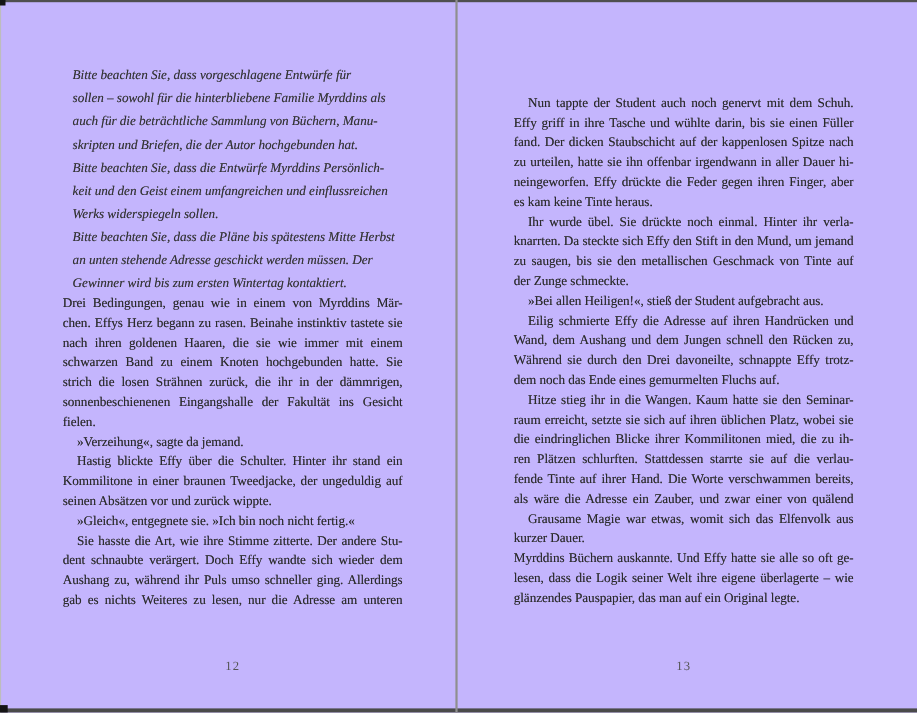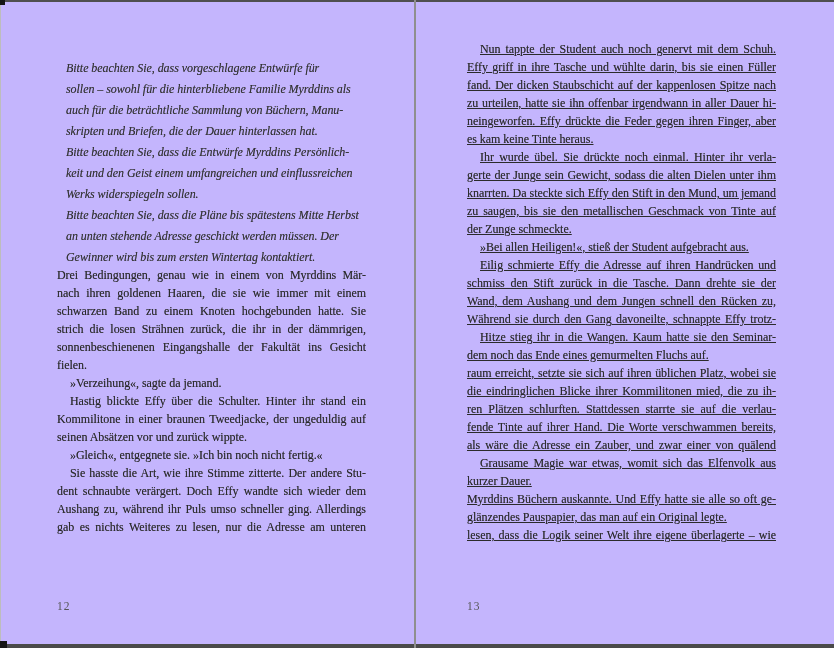--- a/index.html
+++ b/index.html
@@ -38,25 +38,25 @@
   .line.para-end { text-align-last: left; }
   .line.indent { text-indent: 13px; }
 
   .notice { margin-top: 58px; padding-left: 9px; }
   .notice .line {
     height: 21px; line-height: 21px;
     font-style: italic; color: #343434;
     text-align: left; text-align-last: left;
   }
   .body-left { margin-top: -2px; }
-  .body-right { margin-top: 40px; text-decoration: underline; }
+  .body-right { margin-top: 84px; }
 
   .pagenum {
     position: absolute; top: 600px; left: 0;
-    width: 100%; text-align: left;
+    width: 100%; text-align: center;
     font-size: 11.5px; color: #555; letter-spacing: 1px;
   }
 </style>
 </head>
 <body>
 
 <div class="spread">
 
   <div class="frame-top"></div>
   <div class="frame-bottom"></div>
@@ -66,30 +66,31 @@
   <div class="corner tl"></div>
   <div class="corner tr"></div>
   <div class="corner bl"></div>
   <div class="corner br"></div>
 
   <div class="page page-left">
     <div class="notice" id="notice-block">
         <div class="line para-end"><span>Bitte beachten Sie, dass vorgeschlagene Entwürfe für</span></div>
         <div class="line para-end"><span>sollen – sowohl für die hinterbliebene Familie Myrddins als</span></div>
         <div class="line para-end"><span>auch für die beträchtliche Sammlung von Büchern, Manu-</span></div>
-        <div class="line para-end"><span>skripten und Briefen, die der Dauer hinterlassen hat.</span></div>
+        <div class="line para-end"><span>skripten und Briefen, die der Autor hochgebunden hat.</span></div>
         <div class="line para-end"><span>Bitte beachten Sie, dass die Entwürfe Myrddins Persönlich-</span></div>
         <div class="line para-end"><span>keit und den Geist einem umfangreichen und einflussreichen</span></div>
         <div class="line para-end"><span>Werks widerspiegeln sollen.</span></div>
         <div class="line para-end"><span>Bitte beachten Sie, dass die Pläne bis spätestens Mitte Herbst</span></div>
         <div class="line para-end"><span>an unten stehende Adresse geschickt werden müssen. Der</span></div>
         <div class="line para-end"><span>Gewinner wird bis zum ersten Wintertag kontaktiert.</span></div>
       </div>
     <div class="body-left" id="left-body">
         <div class="line"><span>Drei Bedingungen, genau wie in einem von Myrddins Mär-</span></div>
+        <div class="line"><span>chen. Effys Herz begann zu rasen. Beinahe instinktiv tastete sie</span></div>
         <div class="line"><span>nach ihren goldenen Haaren, die sie wie immer mit einem</span></div>
         <div class="line"><span>schwarzen Band zu einem Knoten hochgebunden hatte. Sie</span></div>
         <div class="line"><span>strich die losen Strähnen zurück, die ihr in der dämmrigen,</span></div>
         <div class="line"><span>sonnenbeschienenen Eingangshalle der Fakultät ins Gesicht</span></div>
         <div class="line para-end"><span>fielen.</span></div>
         <div class="line indent para-end"><span>»Verzeihung«, sagte da jemand.</span></div>
         <div class="line indent"><span>Hastig blickte Effy über die Schulter. Hinter ihr stand ein</span></div>
         <div class="line"><span>Kommilitone in einer braunen Tweedjacke, der ungeduldig auf</span></div>
         <div class="line para-end"><span>seinen Absätzen vor und zurück wippte.</span></div>
         <div class="line indent para-end"><span>»Gleich«, entgegnete sie. »Ich bin noch nicht fertig.«</span></div>
@@ -103,38 +104,36 @@
 
   <div class="page page-right">
     <div class="body-right" id="right-body">
         <div class="line indent"><span>Nun tappte der Student auch noch genervt mit dem Schuh.</span></div>
         <div class="line"><span>Effy griff in ihre Tasche und wühlte darin, bis sie einen Füller</span></div>
         <div class="line"><span>fand. Der dicken Staubschicht auf der kappenlosen Spitze nach</span></div>
         <div class="line"><span>zu urteilen, hatte sie ihn offenbar irgendwann in aller Dauer hi-</span></div>
         <div class="line"><span>neingeworfen. Effy drückte die Feder gegen ihren Finger, aber</span></div>
         <div class="line para-end"><span>es kam keine Tinte heraus.</span></div>
         <div class="line indent"><span>Ihr wurde übel. Sie drückte noch einmal. Hinter ihr verla-</span></div>
-        <div class="line"><span>gerte der Junge sein Gewicht, sodass die alten Dielen unter ihm</span></div>
         <div class="line"><span>knarrten. Da steckte sich Effy den Stift in den Mund, um jemand</span></div>
         <div class="line"><span>zu saugen, bis sie den metallischen Geschmack von Tinte auf</span></div>
         <div class="line para-end"><span>der Zunge schmeckte.</span></div>
         <div class="line indent para-end"><span>»Bei allen Heiligen!«, stieß der Student aufgebracht aus.</span></div>
         <div class="line indent"><span>Eilig schmierte Effy die Adresse auf ihren Handrücken und</span></div>
-        <div class="line"><span>schmiss den Stift zurück in die Tasche. Dann drehte sie der</span></div>
         <div class="line"><span>Wand, dem Aushang und dem Jungen schnell den Rücken zu,</span></div>
-        <div class="line"><span>Während sie durch den Gang davoneilte, schnappte Effy trotz-</span></div>
+        <div class="line"><span>Während sie durch den Drei davoneilte, schnappte Effy trotz-</span></div>
+        <div class="line para-end"><span>dem noch das Ende eines gemurmelten Fluchs auf.</span></div>
         <div class="line indent"><span>Hitze stieg ihr in die Wangen. Kaum hatte sie den Seminar-</span></div>
-        <div class="line para-end"><span>dem noch das Ende eines gemurmelten Fluchs auf.</span></div>
         <div class="line"><span>raum erreicht, setzte sie sich auf ihren üblichen Platz, wobei sie</span></div>
         <div class="line"><span>die eindringlichen Blicke ihrer Kommilitonen mied, die zu ih-</span></div>
         <div class="line"><span>ren Plätzen schlurften. Stattdessen starrte sie auf die verlau-</span></div>
         <div class="line"><span>fende Tinte auf ihrer Hand. Die Worte verschwammen bereits,</span></div>
         <div class="line"><span>als wäre die Adresse ein Zauber, und zwar einer von quälend</span></div>
         <div class="line indent"><span>Grausame Magie war etwas, womit sich das Elfenvolk aus</span></div>
         <div class="line para-end"><span>kurzer Dauer.</span></div>
         <div class="line"><span>Myrddins Büchern auskannte. Und Effy hatte sie alle so oft ge-</span></div>
+        <div class="line"><span>lesen, dass die Logik seiner Welt ihre eigene überlagerte – wie</span></div>
         <div class="line para-end"><span>glänzendes Pauspapier, das man auf ein Original legte.</span></div>
-        <div class="line"><span>lesen, dass die Logik seiner Welt ihre eigene überlagerte – wie</span></div>
       </div>
     <div class="pagenum">13</div>
   </div>
 
 </div>
 
 </body></html>

